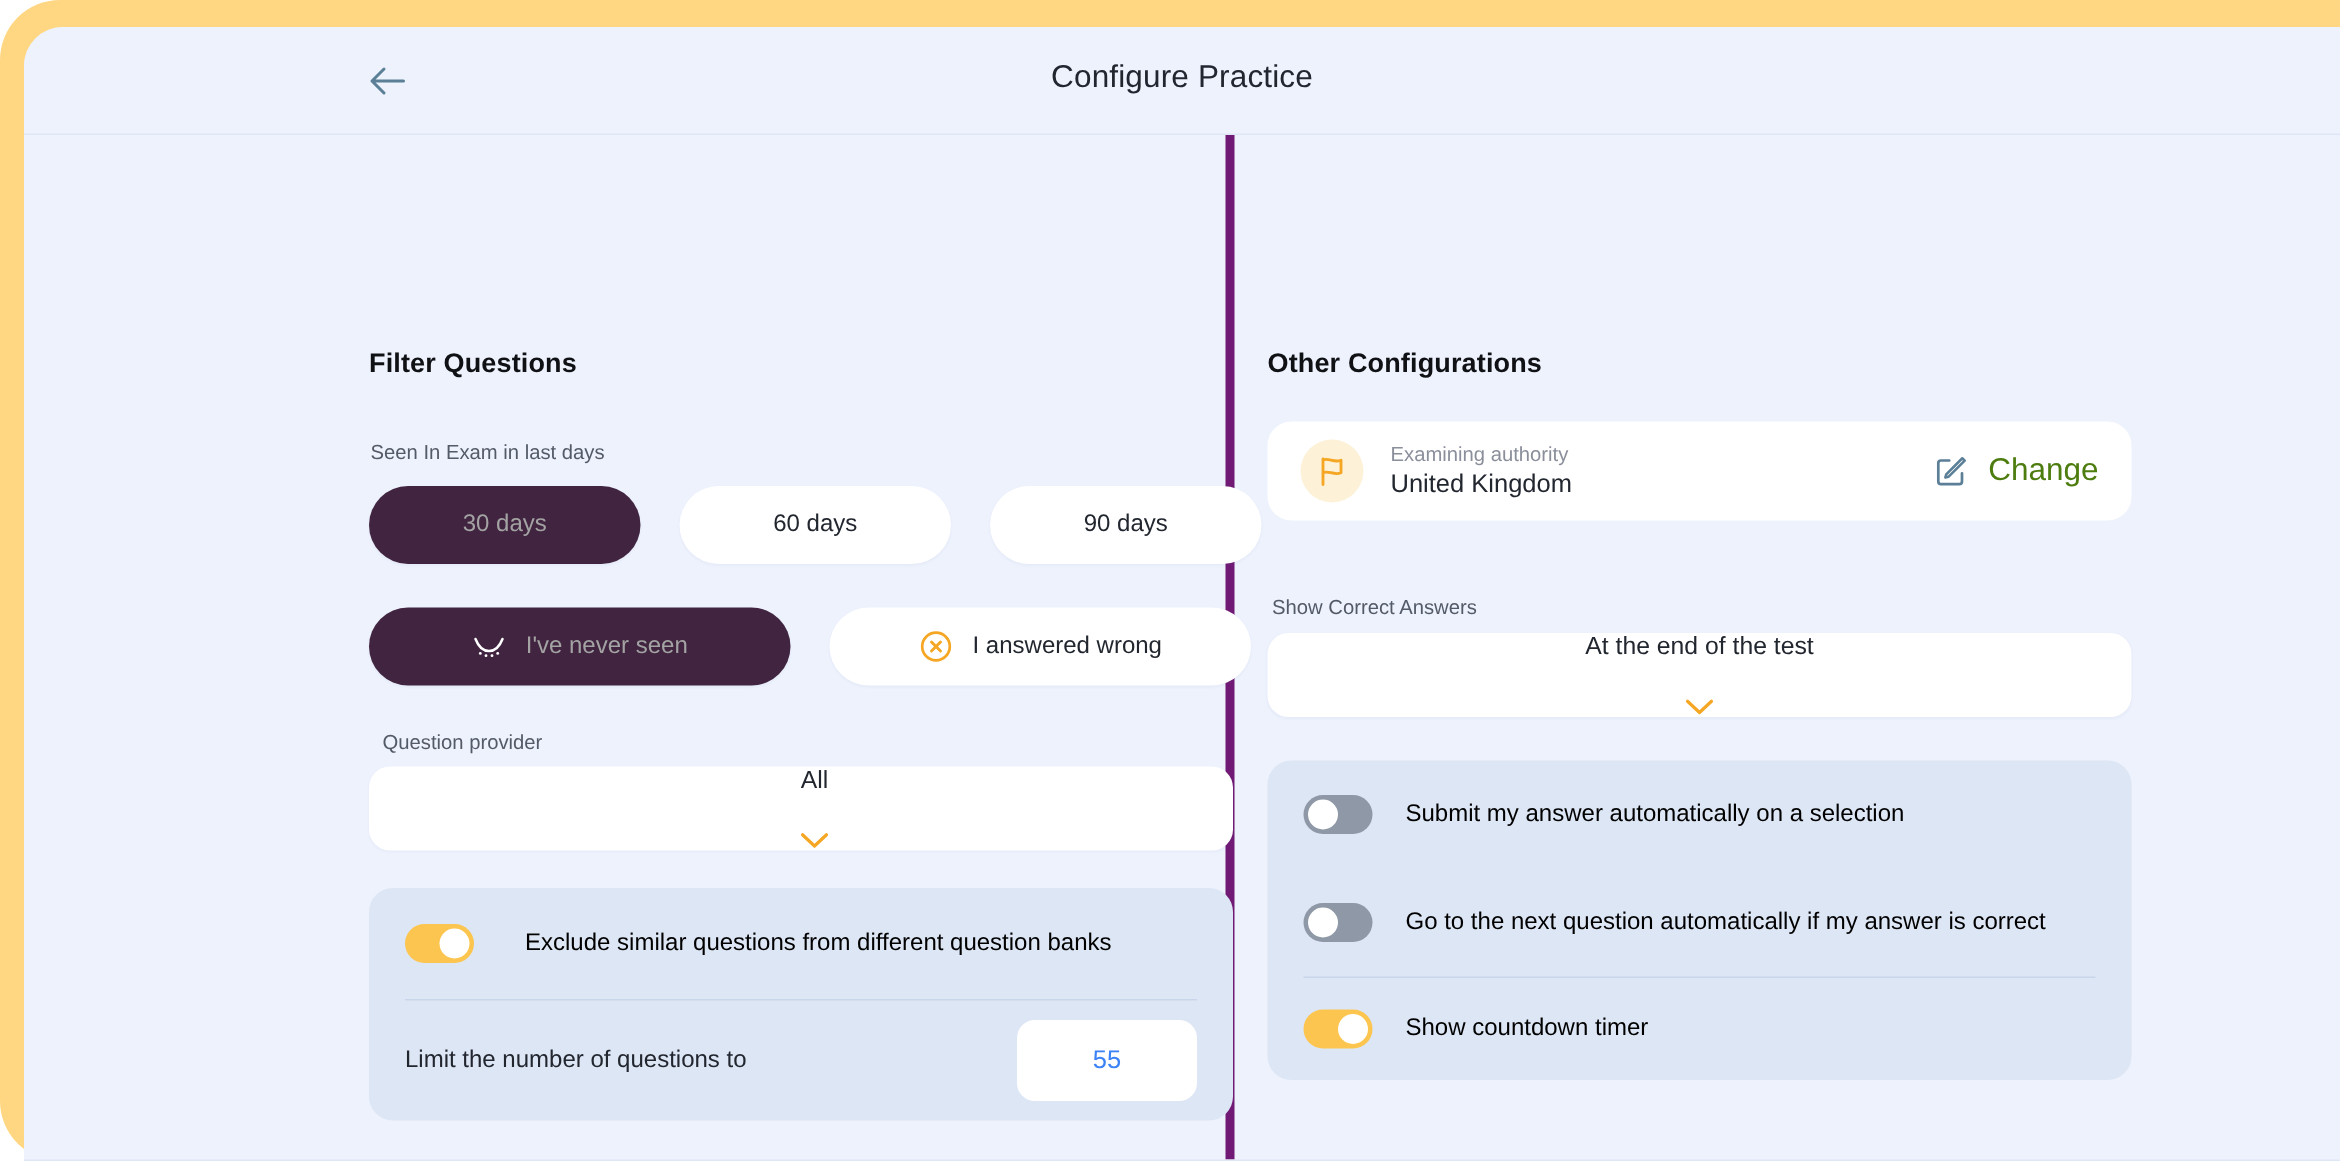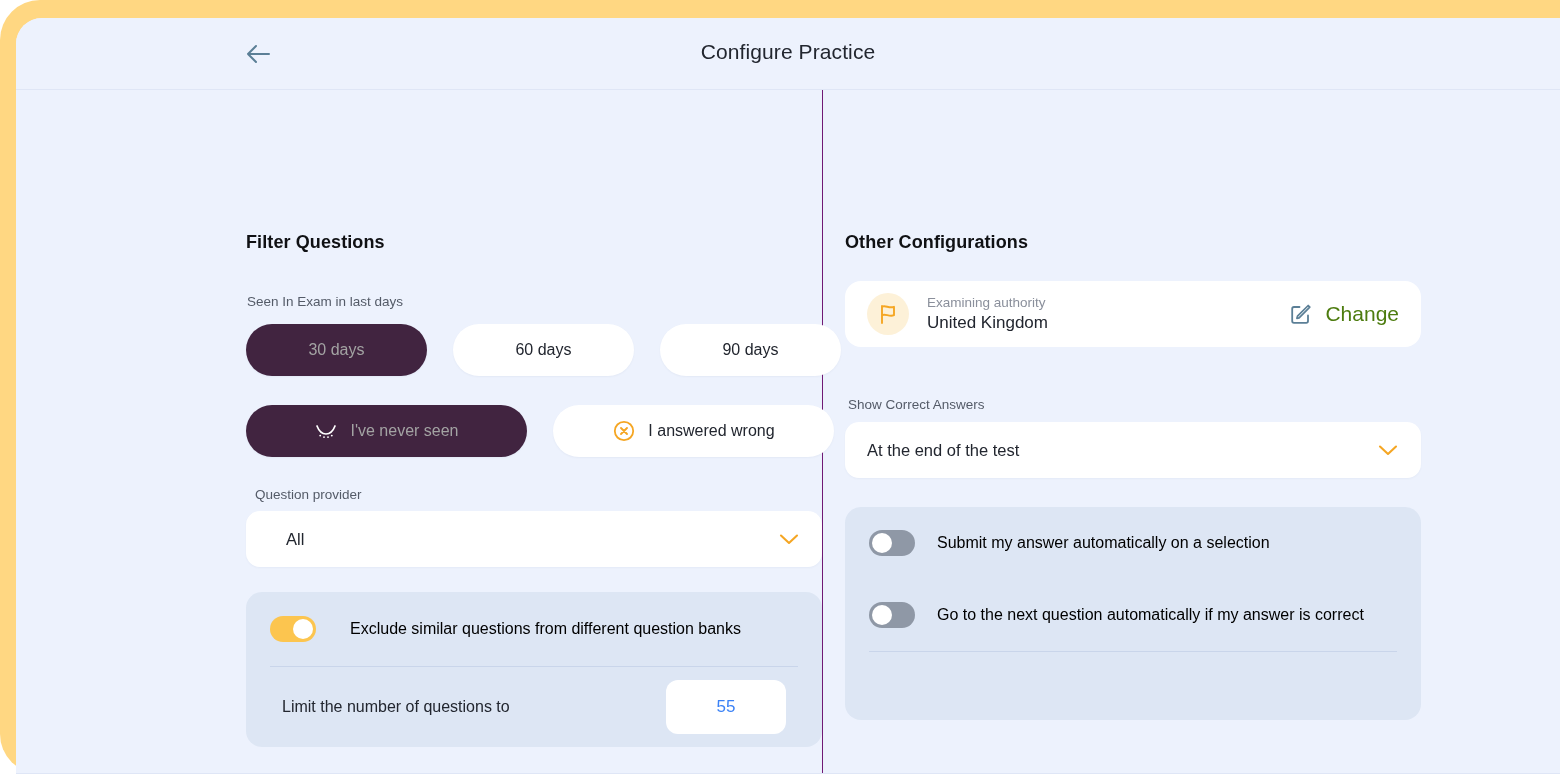--- a/index.html
+++ b/index.html
@@ -75,21 +75,21 @@
   
   .body-split {
     position: relative;
     display: flex;
     height: 683px;
   }
   .panel-left {
     width: 807px;
     position: relative;
     padding: 0;
-    border-right: 1px solid #701a75;
+    border-right: 6px solid #701a75;
   }
   .panel-right {
     flex: 1;
     position: relative;
   }
   .bottom-rule {
     position: absolute;
     left: 0; right: 0;
     top: 683px;
     height: 1px;
@@ -145,20 +145,21 @@
     border-radius: 14px;
     background: #ffffff;
     display: flex;
     align-items: center;
     padding: 0 22px;
     font-size: 16.5px;
     color: #22262f;
     cursor: pointer;
     justify-content: space-between;
     box-shadow: 0 1px 2px rgba(80,95,140,0.05);
+    flex-direction: column;
   }
 
   
   .card-grey {
     background: #dde6f4;
     border-radius: 16px;
   }
   .card-white {
     background: #ffffff;
     border-radius: 16px;
@@ -316,21 +317,21 @@
 
           <div style="display:flex;align-items:center;gap:34px;padding:0 24px;height:74px;">
             <div class="toggle on">
               <div class="knob"></div>
             </div>
             <span class="toggle-label">Exclude similar questions from different question banks</span>
           </div>
 
           <div class="row-div" style="margin:0 24px;"></div>
 
-          <div style="display:flex;align-items:center;padding:0 36px;height:80px;">
+          <div style="display:flex;align-items:center;padding:0 24px;height:80px;">
             <span class="limit-label">Limit the number of questions to</span>
             <input class="num-box" style="margin-left: auto;" type="text" value="55">
           </div>
         </div>
 
       </div>
 
       <div class="panel-right">
 
         <div class="section-title right-title">Other Configurations</div>
@@ -374,19 +375,25 @@
 
           <div style="display:flex;align-items:center;gap:22px;padding:0 24px;height:72px;">
             <div class="toggle off">
               <div class="knob"></div>
             </div>
             <span class="toggle-label">Go to the next question automatically if my answer is correct</span>
           </div>
 
           <div class="row-div" style="margin:0 24px;"></div>
 
+          <div style="display:flex;align-items:center;gap:22px;padding:0 24px;height:68px;">
+            <div class="toggle on">
+              <div class="knob"></div>
+            </div>
+            <span class="toggle-label">Show countdown timer</span>
+          </div>
         </div>
       </div>
 
       <div class="bottom-rule"></div>
     </div>
   </div>
 </div>
 
 </body></html>

